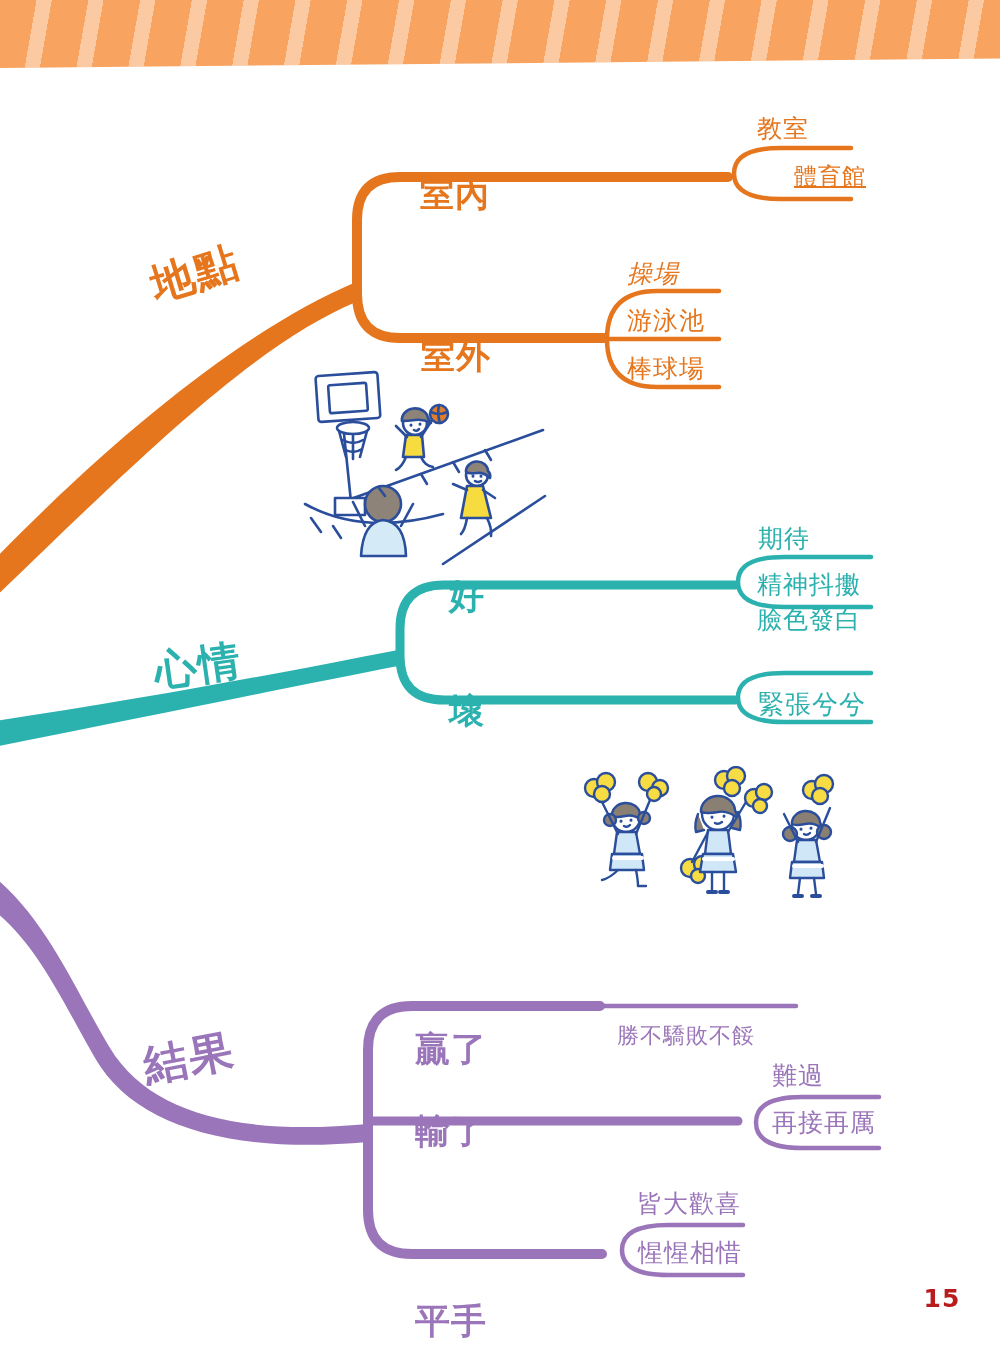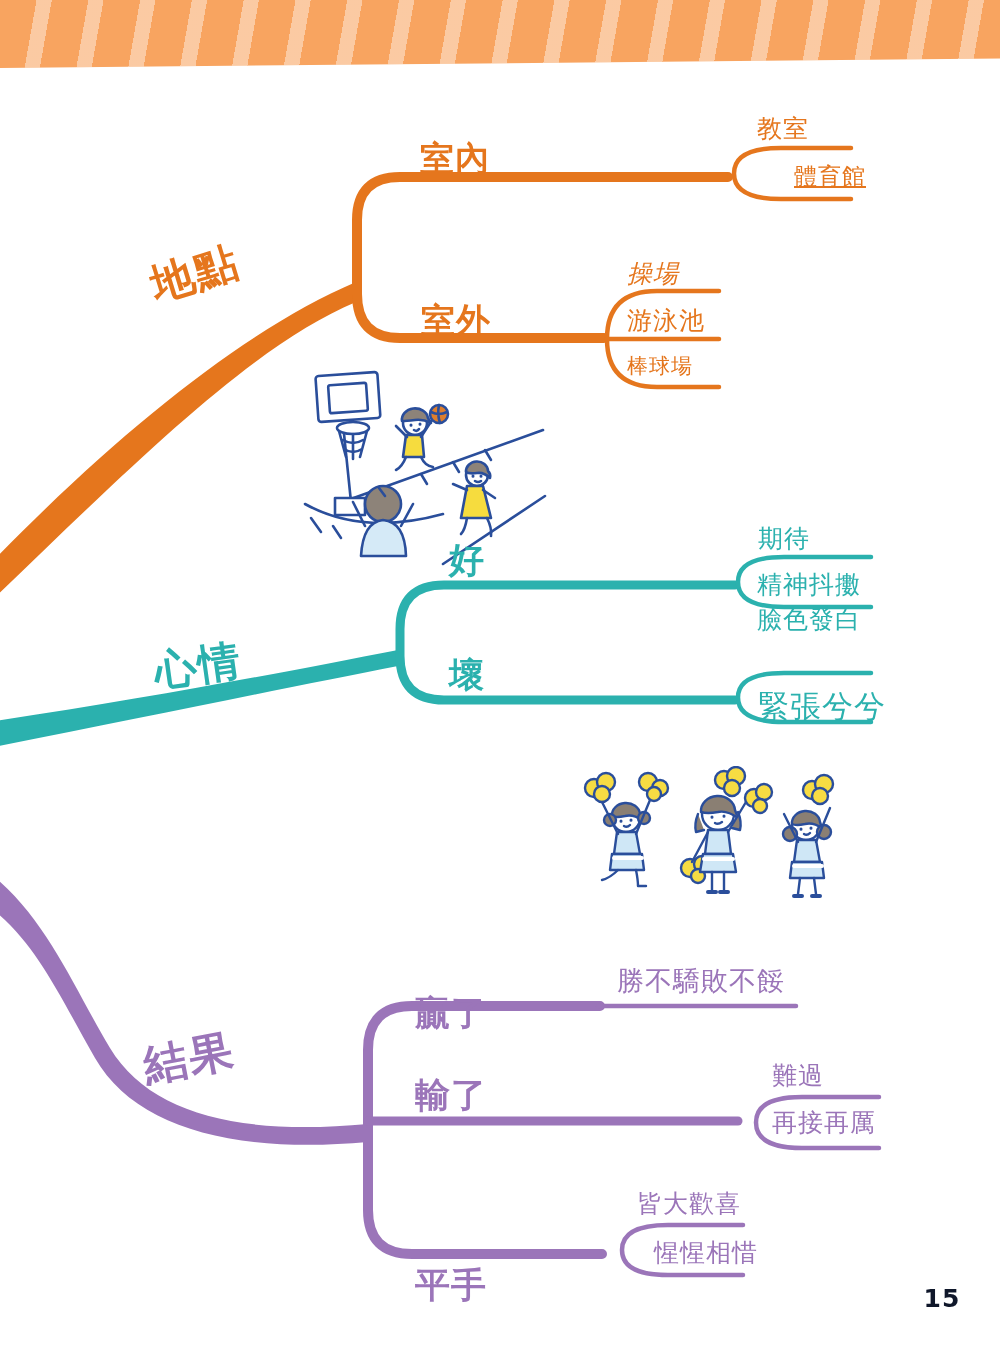--- a/index.html
+++ b/index.html
@@ -16,28 +16,28 @@
         rgba(255,255,255,0) 0 36px,
         rgba(255,255,255,.42) 36px 51px),
       #F8A460;
     clip-path:polygon(0 0,100% 0,100% 86%,0 100%);
   }
   
   .connectors{position:absolute;left:0;top:0;width:1000px;height:1352px;}
   
   .lbl{position:absolute;white-space:nowrap;line-height:1;}
   .main{font-weight:bold;letter-spacing:2px;}
-  .branch{font-weight:bold;letter-spacing:1px;}
+  .branch{font-weight:bold;letter-spacing:1px;margin-top:36px;}
   .leaf{font-weight:normal;letter-spacing:1px;}
   .orange{color:#E5761D;}
   .teal{color:#2BB1AE;}
   .purple{color:#9B75B9;}
   .pagenum{
     position:absolute;left:922px;top:1284px;width:40px;text-align:center;
-    font-size:25px;font-weight:bold;color:#0f172a;letter-spacing:1px;
+    font-size:25px;font-weight:bold;color:#b91c1c;letter-spacing:1px;
   }
   .illus{position:absolute;}
 </style>
 </head>
 <body>
 
 <div class="banner"></div>
 
 <svg class="connectors" viewBox="0 0 1000 1352" xmlns="http://www.w3.org/2000/svg">
 
@@ -188,33 +188,33 @@
   </g>
 </svg>
 
 <div class="lbl main orange" style="left:150px;top:252px;font-size:43px;transform:rotate(-17deg);">地點</div>
 <div class="lbl branch orange" style="left:420px;top:141px;font-size:34px;">室內</div>
 <div class="lbl leaf orange" style="left:757px;top:116px;font-size:25px;">教室</div>
 <div class="lbl leaf orange" style="left:794px;top:165px;font-size:23px;text-decoration:underline;">體育館</div>
 <div class="lbl branch orange" style="left:421px;top:303px;font-size:34px;">室外</div>
 <div class="lbl leaf orange" style="left:627px;top:261px;font-size:25px;font-style:italic;">操場</div>
 <div class="lbl leaf orange" style="left:627px;top:308px;font-size:25px;">游泳池</div>
-<div class="lbl leaf orange" style="left:627px;top:356px;font-size:21px;">棒球場</div>
+<div class="lbl leaf orange" style="left:627px;top:356px;font-size:25px;">棒球場</div>
 
 <div class="lbl main teal" style="left:154px;top:645px;font-size:42px;transform:rotate(-8deg);">心情</div>
 <div class="lbl branch teal" style="left:449px;top:543px;font-size:35px;">好</div>
 <div class="lbl leaf teal" style="left:758px;top:526px;font-size:25px;">期待</div>
 <div class="lbl leaf teal" style="left:757px;top:572px;font-size:25px;">精神抖擻</div>
 <div class="lbl branch teal" style="left:449px;top:658px;font-size:35px;">壞</div>
 <div class="lbl leaf teal" style="left:757px;top:607px;font-size:25px;">臉色發白</div>
-<div class="lbl leaf teal" style="left:758px;top:691px;font-size:31px;">緊張兮兮</div>
+<div class="lbl leaf teal" style="left:758px;top:691px;font-size:26px;">緊張兮兮</div>
 
 <div class="lbl main purple" style="left:143px;top:1036px;font-size:44px;transform:rotate(-11deg);">結果</div>
 <div class="lbl branch purple" style="left:415px;top:996px;font-size:35px;text-align:center;">贏了</div>
-<div class="lbl leaf purple" style="left:617px;top:967px;font-size:27px;text-align:center;">勝不驕敗不餒</div>
+<div class="lbl leaf purple" style="left:617px;top:1025px;font-size:22px;text-align:center;">勝不驕敗不餒</div>
 <div class="lbl branch purple" style="left:415px;top:1078px;font-size:35px;">輸了</div>
 <div class="lbl leaf purple" style="left:772px;top:1063px;font-size:25px;">難過</div>
 <div class="lbl leaf purple" style="left:772px;top:1110px;font-size:25px;">再接再厲</div>
 <div class="lbl branch purple" style="left:415px;top:1268px;font-size:35px;">平手</div>
 <div class="lbl leaf purple" style="left:637px;top:1191px;font-size:25px;">皆大歡喜</div>
-<div class="lbl leaf purple" style="left:638px;top:1240px;font-size:25px;margin-left:16px;">惺惺相惜</div>
+<div class="lbl leaf purple" style="left:638px;top:1240px;font-size:25px;">惺惺相惜</div>
 
 <div class="pagenum">15</div>
 
 </body></html>

